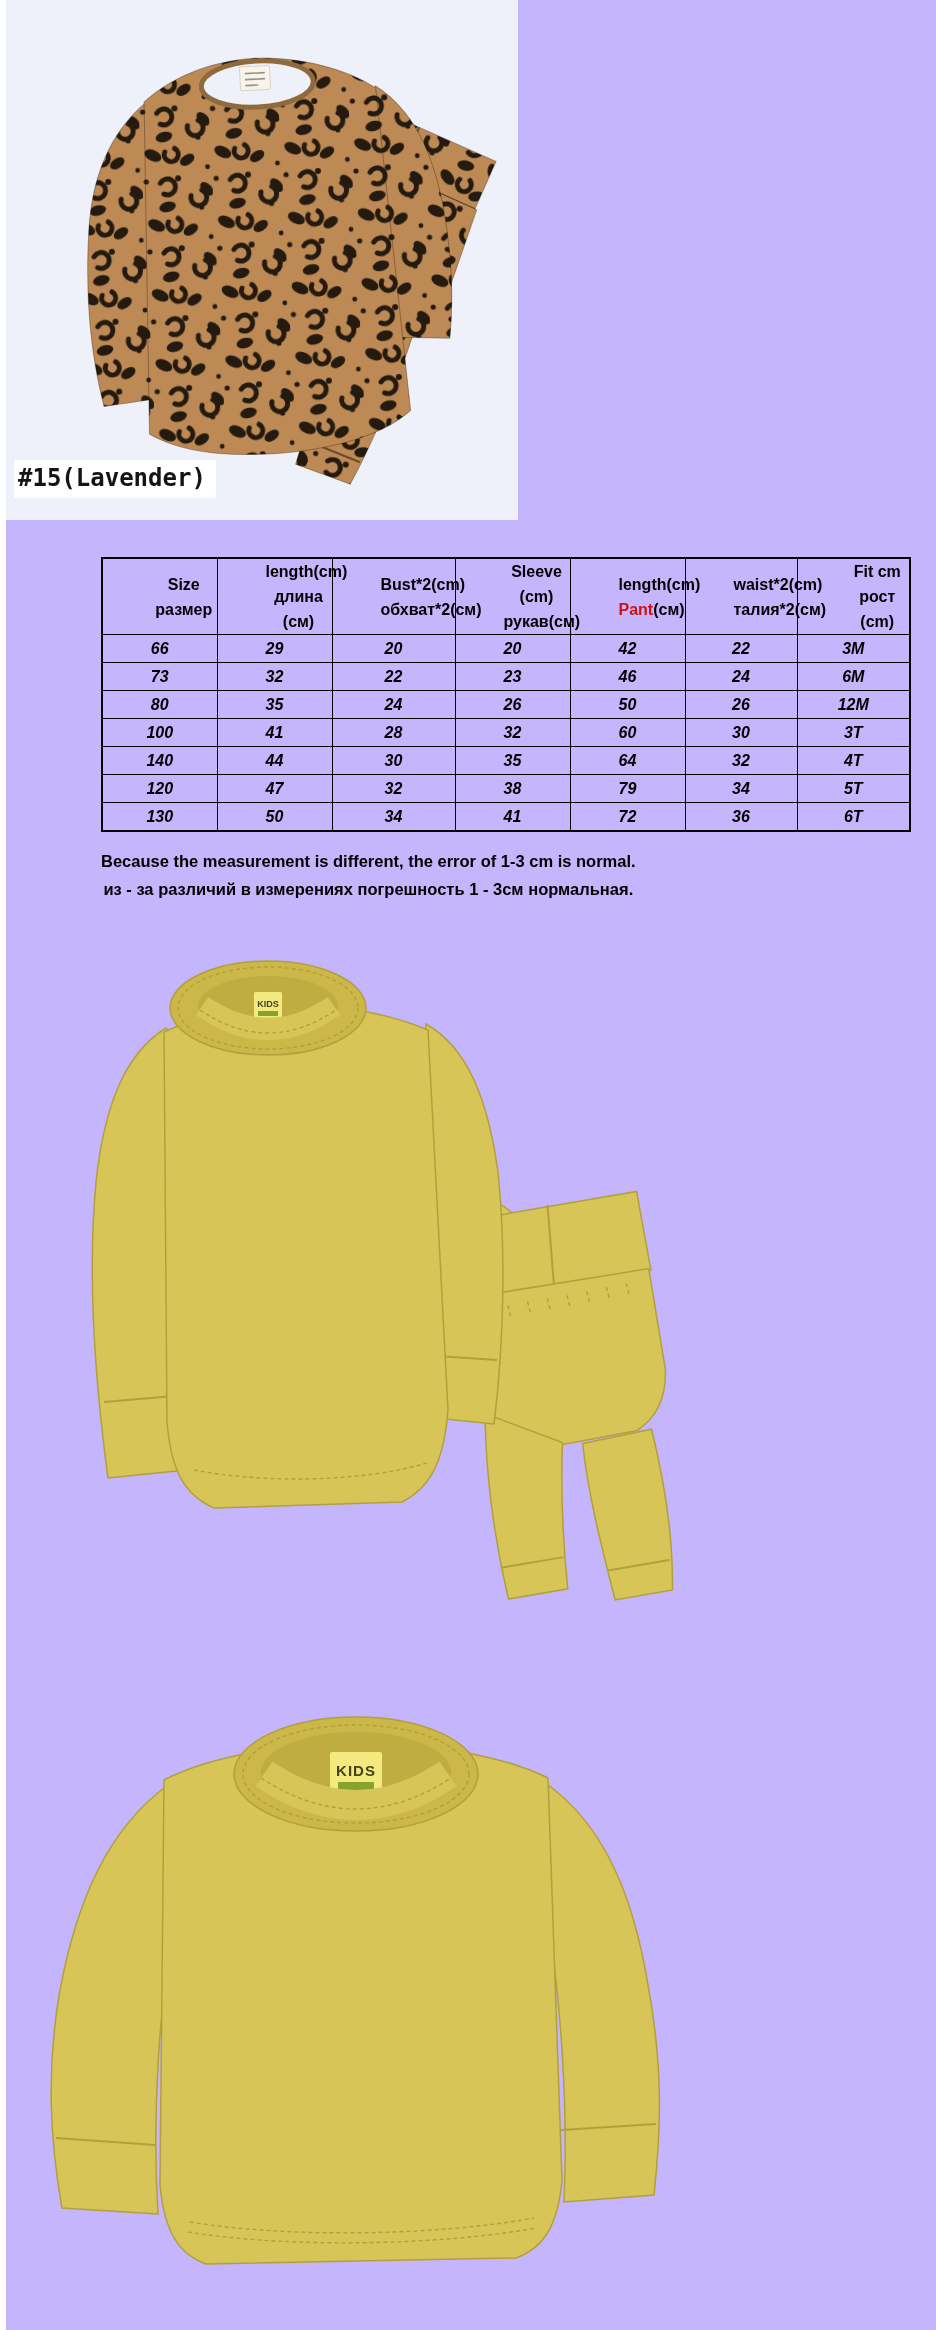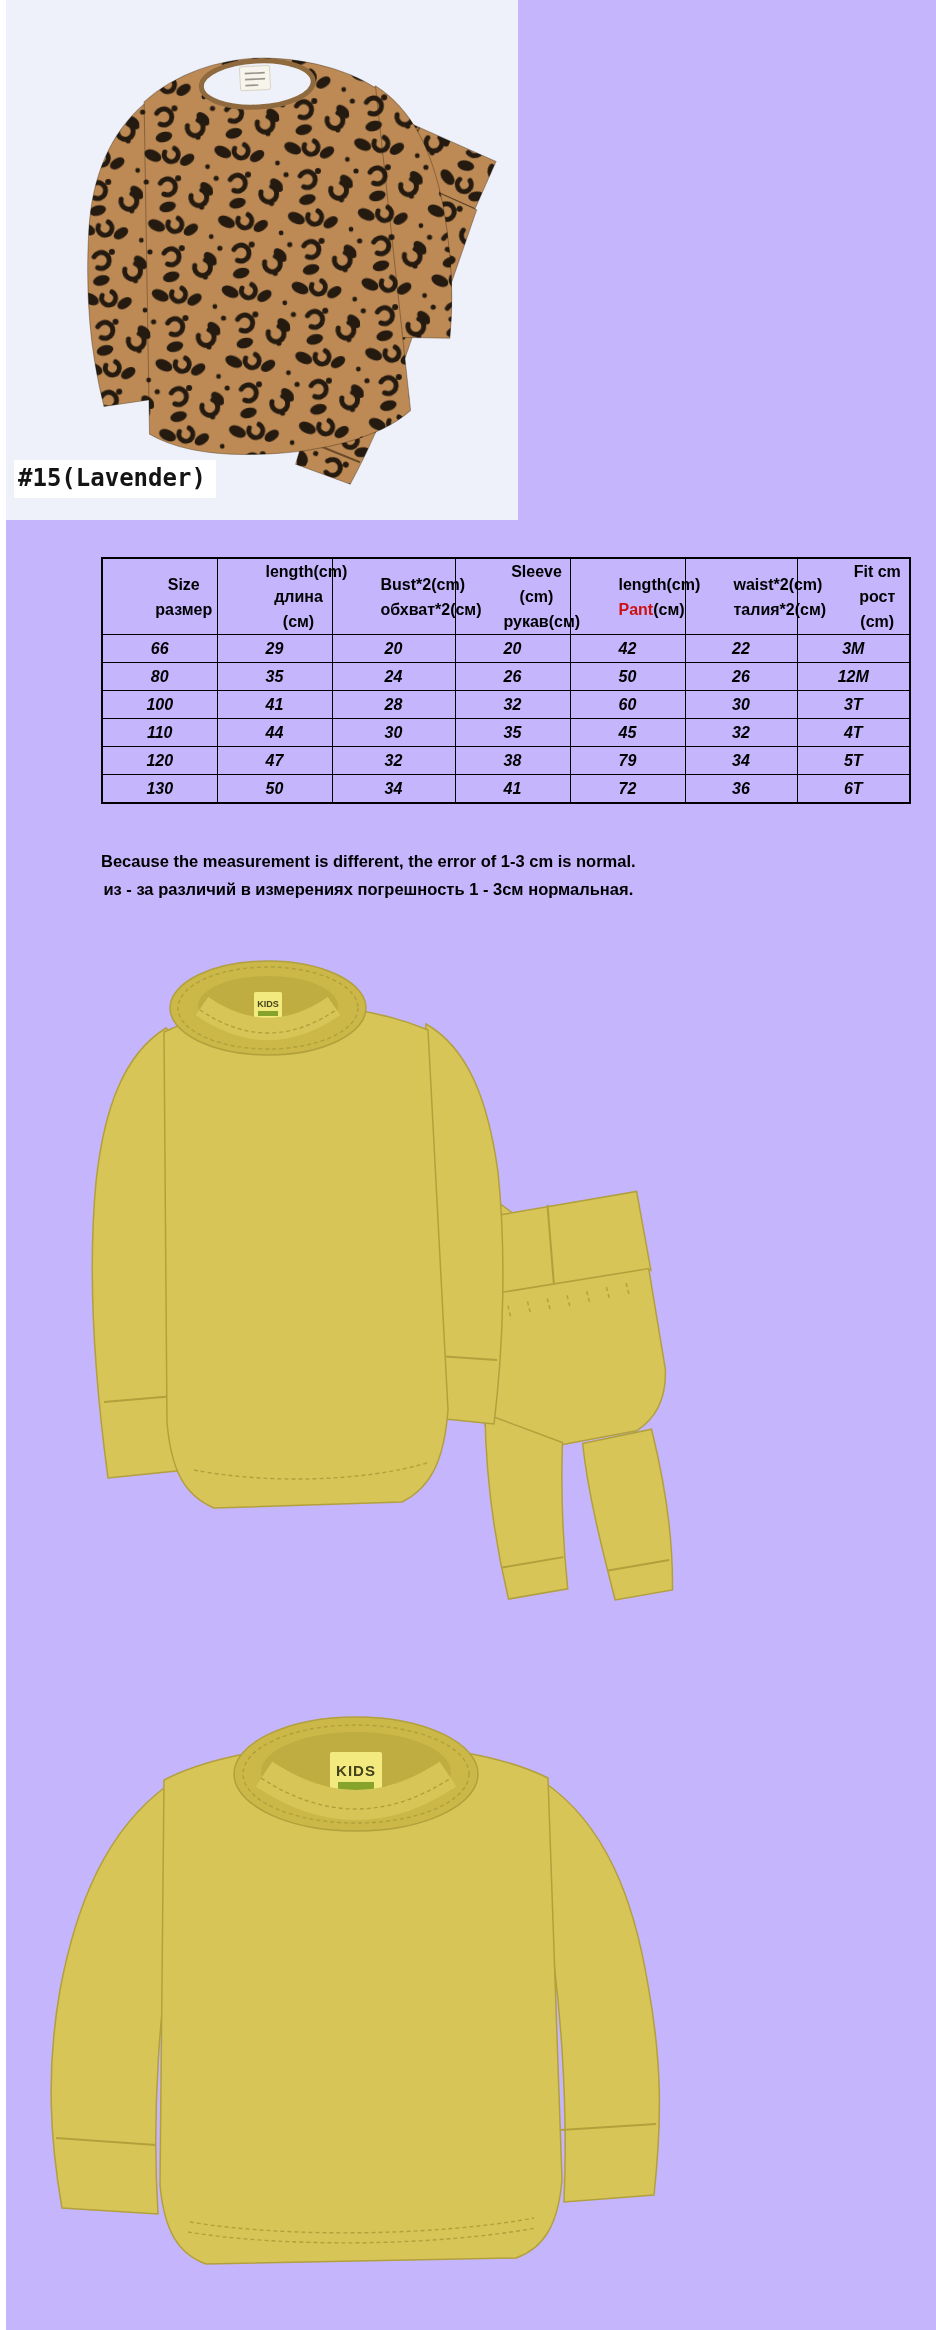--- a/index.html
+++ b/index.html
@@ -147,43 +147,52 @@
       <tr>
         <td>66</td>
         <td>29</td>
         <td>20</td>
         <td>20</td>
         <td>42</td>
         <td>22</td>
         <td>3M</td>
       </tr>
       <tr>
+        <td>73</td>
+        <td>32</td>
+        <td>22</td>
+        <td>23</td>
+        <td>46</td>
+        <td>24</td>
+        <td>6M</td>
+      </tr>
+      <tr>
         <td>80</td>
         <td>35</td>
         <td>24</td>
         <td>26</td>
         <td>50</td>
         <td>26</td>
         <td>12M</td>
       </tr>
       <tr>
         <td>100</td>
         <td>41</td>
         <td>28</td>
         <td>32</td>
         <td>60</td>
         <td>30</td>
         <td>3T</td>
       </tr>
       <tr>
-        <td>110</td>
+        <td>140</td>
         <td>44</td>
         <td>30</td>
         <td>35</td>
-        <td>45</td>
+        <td>64</td>
         <td>32</td>
         <td>4T</td>
       </tr>
       <tr>
         <td>120</td>
         <td>47</td>
         <td>32</td>
         <td>38</td>
         <td>79</td>
         <td>34</td>

